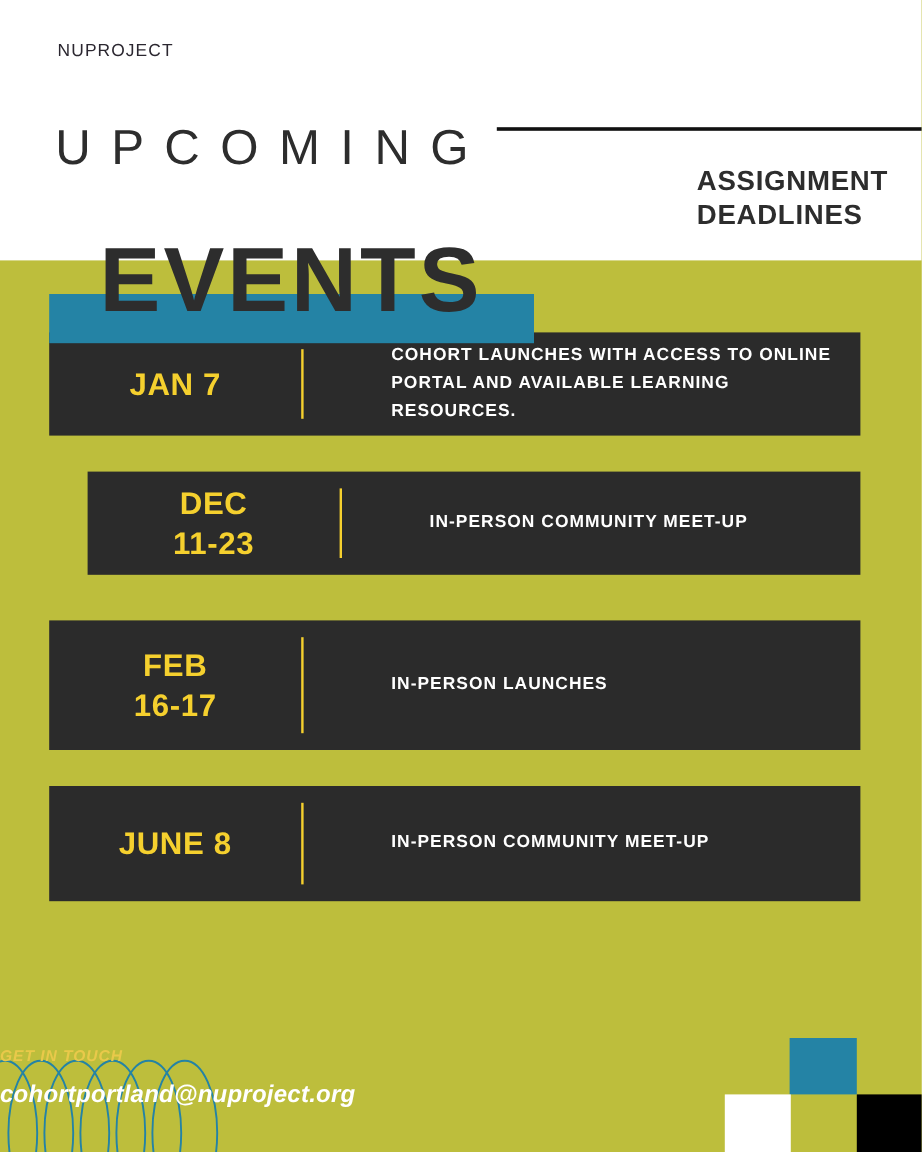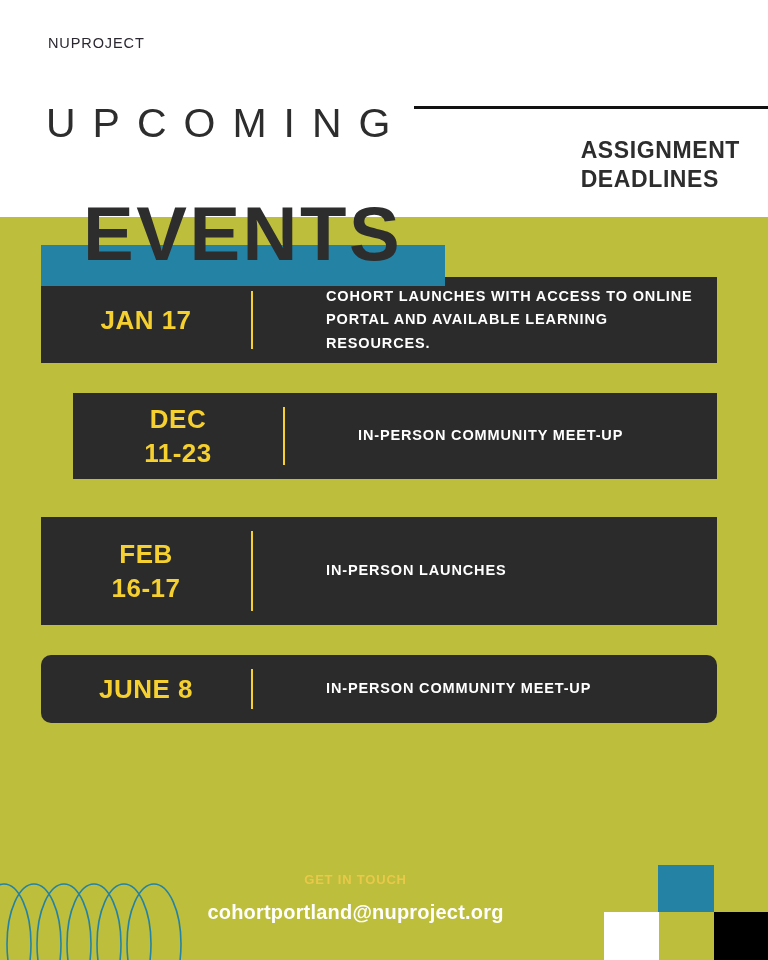--- a/index.html
+++ b/index.html
@@ -121,28 +121,28 @@
     padding-right:24px;
     color:#ffffff;
     font-weight:bold;
     font-size:14.5px;
     letter-spacing:0.85px;
     line-height:1.62;
   }
   .card-1{ height:86px; }
   .card-2{ height:86px;margin-left:32px; }
   .card-3{ height:108px;margin-top:38px; }
-  .card-4{ height:68px;border-radius:10px; }
+  .card-4{ height:96px; }
 
   
   .footer{
     position:absolute;
     left:0; top:872px; width:711px;
-    text-align:center;
-    z-index:6;
+    z-index:6;
+    font-style:italic;
   }
   .footer-kicker{
     font-size:13px;
     font-weight:bold;
     letter-spacing:0.8px;
     color:#e9c94a;
   }
   .footer-email{
     margin-top:14px;
     font-size:20px;
@@ -181,21 +181,21 @@
 </div>
 
 <div class="header-rule"></div>
 <div class="header-right">
   <div>ASSIGNMENT</div>
   <div>DEADLINES</div>
 </div>
 
 <div class="cards">
   <div class="card card-1">
-    <div class="card-date" style="white-space: pre-line;">JAN 17</div>
+    <div class="card-date" style="white-space: pre-line;">JAN 7</div>
     <div class="card-div"></div>
     <div class="card-text">COHORT LAUNCHES WITH ACCESS TO ONLINE PORTAL AND AVAILABLE LEARNING RESOURCES.</div>
   </div>
   <div class="card card-2">
     <div class="card-date" style="white-space: pre-line;">DEC
 11-23</div>
     <div class="card-div"></div>
     <div class="card-text">IN-PERSON COMMUNITY MEET-UP</div>
   </div>
   <div class="card card-3">

